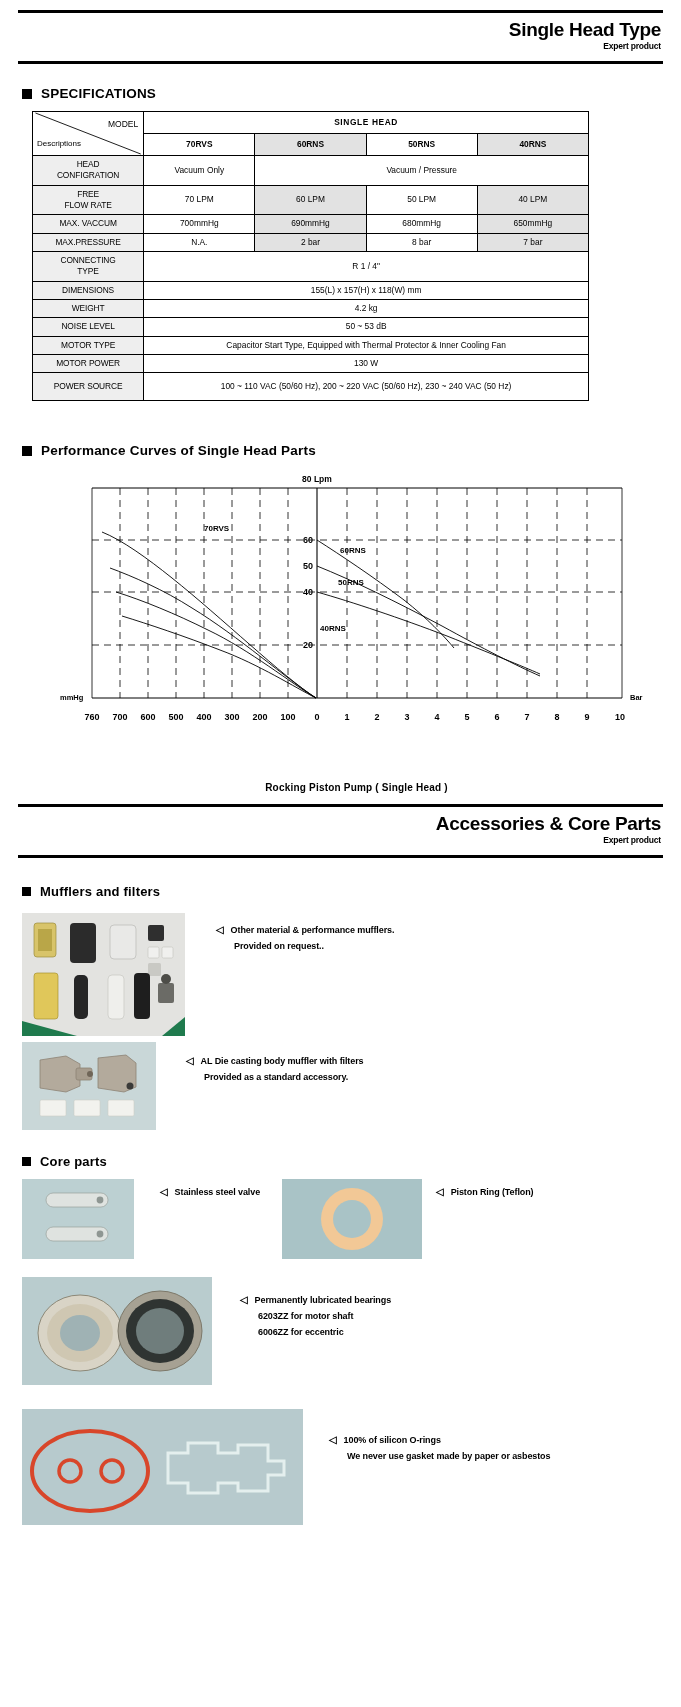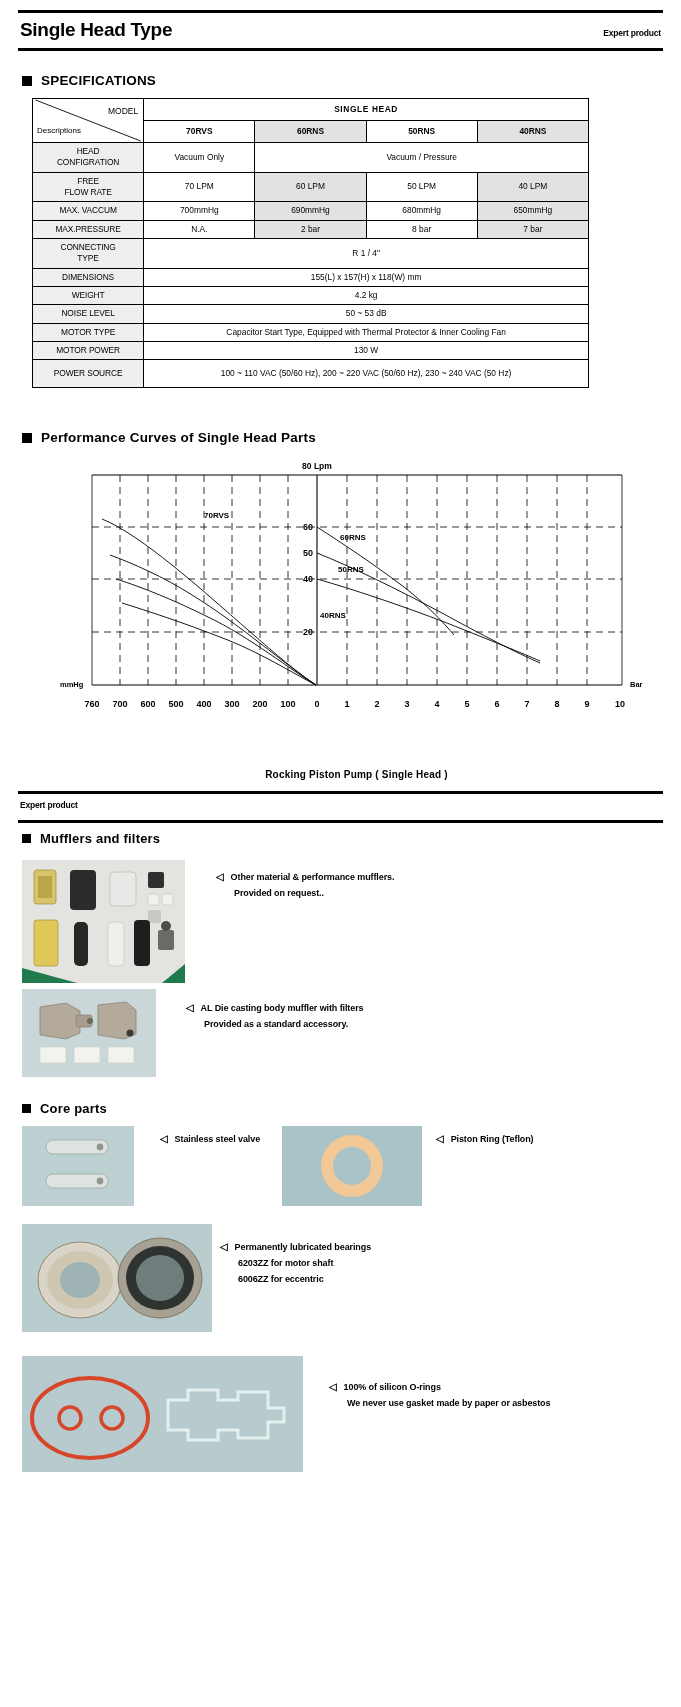--- a/index.html
+++ b/index.html
@@ -13,20 +13,21 @@
   }
   .page { width: 681px; position: relative; padding: 0; }
 
   
   .banner { margin: 10px 18px 0 18px; }
   .banner .rule-top { border-top: 2px solid #000; border-bottom: 1px solid #000; height: 3px; }
   .banner .rule-bot { border-top: 2px solid #000; border-bottom: 1px solid #000; height: 3px; }
   .banner-row {
     display: flex; align-items: flex-end; justify-content: space-between;
     padding: 6px 2px 7px 2px;
+    flex-direction: column;
   }
   .banner-title { font-size: 19px; font-weight: bold; letter-spacing: -0.3px; }
   .banner-tag { font-size: 8.5px; font-weight: bold; padding-bottom: 3px; letter-spacing: -0.2px; }
 
   
   .subhead { display: flex; align-items: center; gap: 9px; margin: 22px 0 10px 22px; }
   .sq { width: 10px; height: 10px; background: #000; display: inline-block; }
   .sq-sm { width: 9px; height: 9px; background: #000; display: inline-block; }
   .subhead-text { font-size: 13.5px; font-weight: bold; letter-spacing: 0.2px; }
   .subhead-text.small { font-size: 13px; }
@@ -279,26 +280,27 @@
         <text x="535" y="252" font-size="9" font-weight="bold" text-anchor="middle">9</text>
         <text x="568" y="252" font-size="9" font-weight="bold" text-anchor="middle">10</text>
       </g>
     </svg>
     <div class="chart-caption">Rocking Piston Pump ( Single Head )</div>
   </div>
 
   <div class="banner" style="margin-top:6px;">
     <div class="rule-top"></div>
     <div class="banner-row">
+      <div class="banner-title">Accessories &amp; Core Parts</div>
       <div class="banner-tag">Expert product</div>
     </div>
     <div class="rule-bot"></div>
   </div>
 
-  <div class="subhead" style="margin-top:8px;">
+  <div class="subhead" style="margin-top:26px;">
     <span class="sq-sm"></span>
     <span class="subhead-text small">Mufflers and filters</span>
   </div>
 
   <div class="acc-row" style="margin-top:14px;">
     <div class="photo" style="width:163px;height:123px;">
       <svg width="163" height="123" viewBox="0 0 163 123">
         <rect width="163" height="123" fill="#e3e3e0"></rect>
         <path d="M0 108 L55 123 L0 123 Z" fill="#1f7a4d"></path>
         <path d="M140 123 L163 104 L163 123 Z" fill="#1f7a4d"></path>
@@ -392,21 +394,21 @@
           <ellipse cx="58" cy="56" rx="42" ry="38" fill="none" stroke="#8d8877" stroke-width="1"></ellipse>
         </g>
         <g>
           <ellipse cx="138" cy="54" rx="42" ry="40" fill="#a6a193"></ellipse>
           <ellipse cx="138" cy="54" rx="34" ry="32" fill="#2f3432"></ellipse>
           <ellipse cx="138" cy="54" rx="24" ry="23" fill="#6f7d7c"></ellipse>
           <ellipse cx="138" cy="54" rx="42" ry="40" fill="none" stroke="#7d7869" stroke-width="1"></ellipse>
         </g>
       </svg>
     </div>
-    <div class="cap" style="margin-left:8px;margin-top:14px;">
+    <div class="cap" style="margin-left:28px;margin-top:14px;">
       <span><span class="arrow">◁</span><span>Permanently lubricated bearings</span></span>
       <span class="ind">6203ZZ for motor shaft</span>
       <span class="ind">6006ZZ for eccentric</span>
     </div>
   </div>
 
   <div class="acc-row" style="margin-top:24px;margin-bottom:40px;">
     <div class="photo" style="width:281px;height:116px;">
       <svg width="281" height="116" viewBox="0 0 281 116">
         <rect width="281" height="116" fill="#b7cacd"></rect>

